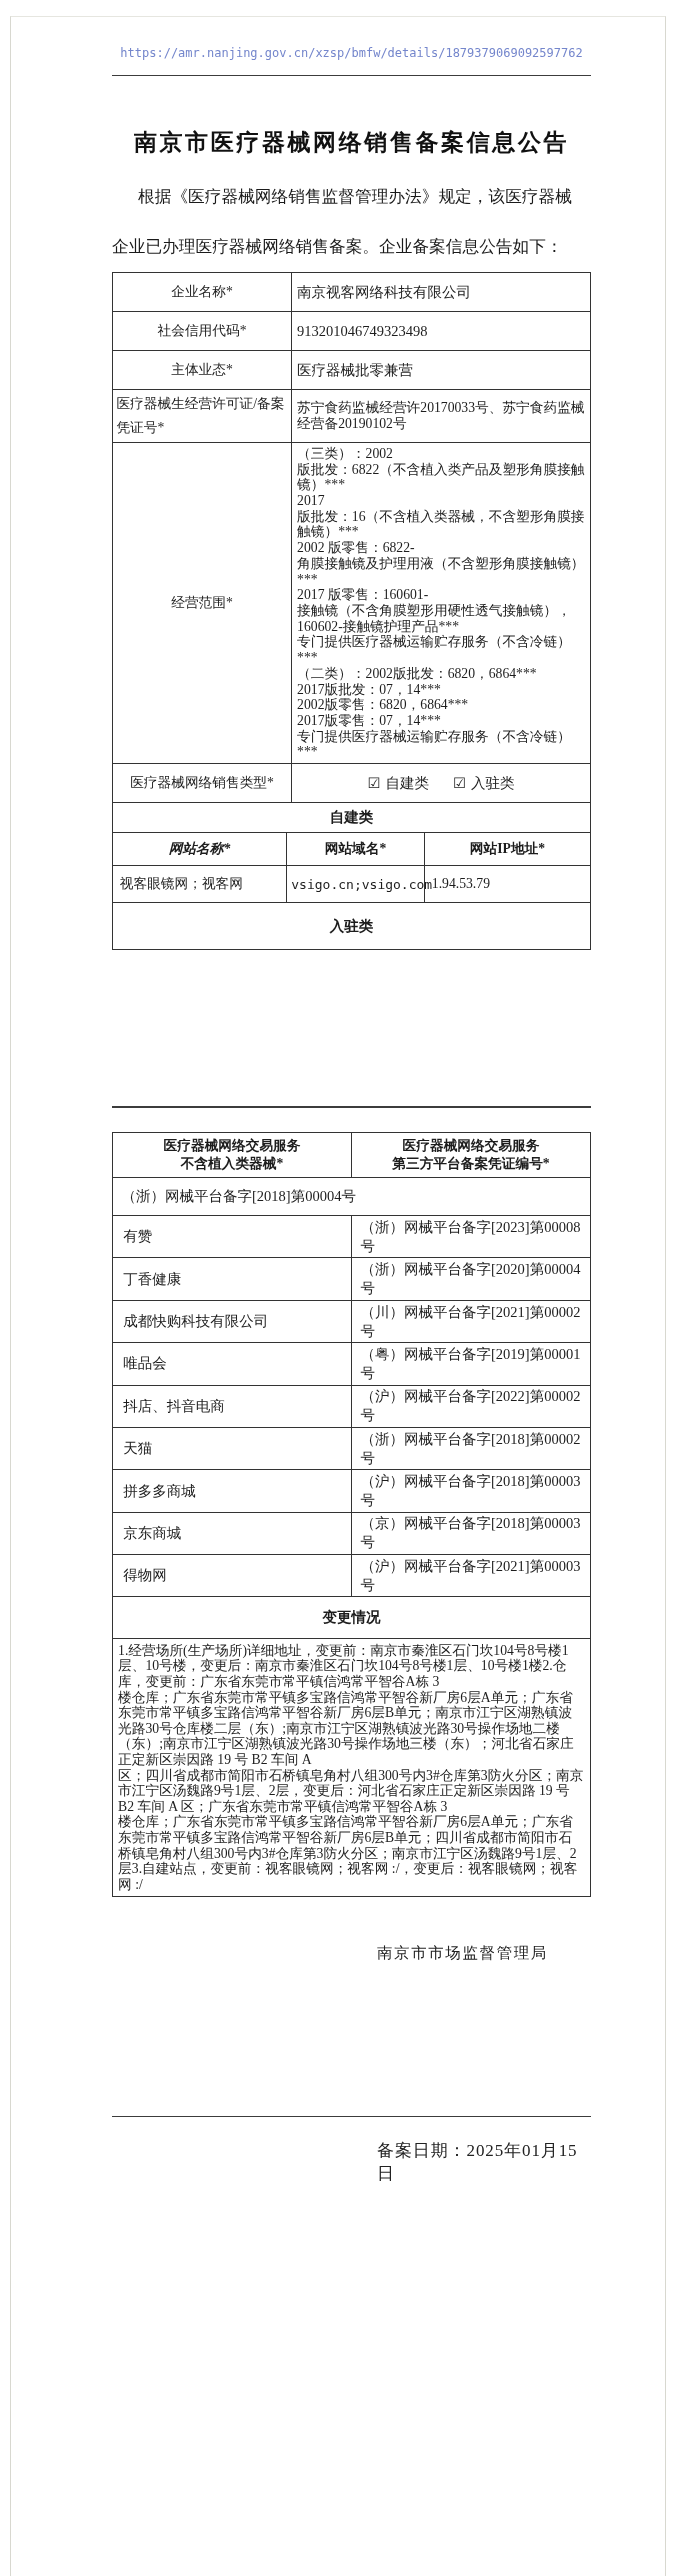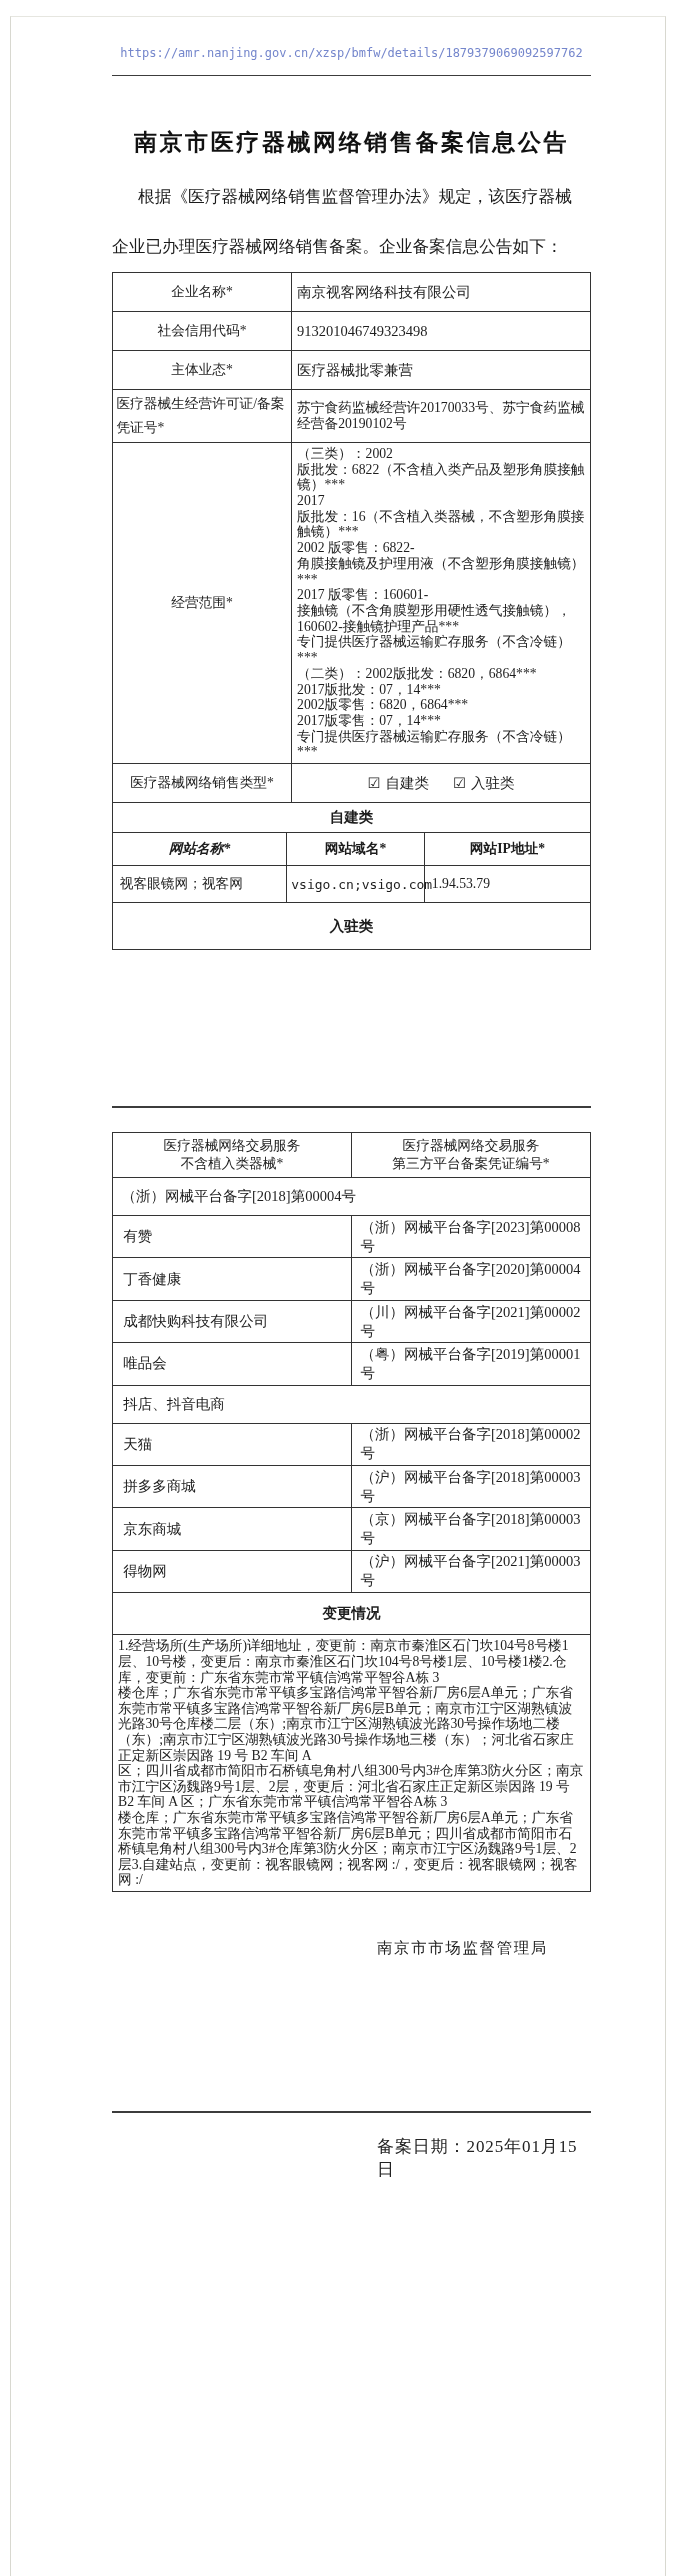--- a/index.html
+++ b/index.html
@@ -48,21 +48,21 @@
   .wc2{width:138px;justify-content:center;font-size:13.7px;padding:1.7px 3.4px;}
   .wc3{flex:1;justify-content:center;font-size:13.7px;padding:1.7px 3.4px;}
   .wv1{width:173px;justify-content:flex-start;font-size:13.7px;padding:1.7px 6.8px;}
   .wv2{width:138px;justify-content:flex-start;font-family:"DejaVu Sans Mono","Liberation Mono",monospace;font-size:13px;padding:1.7px 4.3px;}
   .wv3{flex:1;justify-content:flex-start;font-size:13.7px;padding:1.7px 6.8px;}
   .webhead .tcell{font-weight:bold;}
   
   .rule-2{margin-top:156px;}
   .t2{margin-top:24px;}
   .t2 .phead{min-height:44px;}
-  .t2 .phc{flex-direction:column;justify-content:center;font-weight:normal;font-size:13.7px;line-height:18px;text-align:center;padding:2.6px 1.7px;}
+  .t2 .phc{flex-direction:column;justify-content:center;font-weight:bold;font-size:13.7px;line-height:18px;text-align:center;padding:2.6px 1.7px;}
   .t2 .phc1{width:238px;}
   .t2 .phc2{flex:1;}
   .t2 .prow{min-height:37px;}
   .t2 .pname{width:238px;justify-content:flex-start;font-size:14.5px;padding:1.7px 10.3px;}
   .t2 .pcert{flex:1;justify-content:flex-start;font-size:14.5px;padding:1.7px 8.5px;}
   .r-change{min-height:41px;}
   .change-para{flex:1;font-size:13.7px;line-height:15.6px;white-space:pre-line;padding:3.4px 5.1px;align-items:flex-start;}
   .agency{margin-top:46px;margin-left:265px;font-size:15.4px;letter-spacing:1.7px;color:#222;}
   .rule-3{margin-top:152px;}
   .filing{margin-top:22px;margin-left:265px;font-size:17px;letter-spacing:0.9px;color:#222;}
@@ -176,20 +176,21 @@
       <div class="trow prow">
         <div class="tcell pname">成都快购科技有限公司</div>
         <div class="tcell pcert">（川）网械平台备字[2021]第00002号</div>
       </div>
       <div class="trow prow">
         <div class="tcell pname">唯品会</div>
         <div class="tcell pcert">（粤）网械平台备字[2019]第00001号</div>
       </div>
       <div class="trow prow">
         <div class="tcell pname">抖店、抖音电商</div>
+        <div class="tcell pcert">（沪）网械平台备字[2022]第00002号</div>
       </div>
       <div class="trow prow">
         <div class="tcell pname">天猫</div>
         <div class="tcell pcert">（浙）网械平台备字[2018]第00002号</div>
       </div>
       <div class="trow prow">
         <div class="tcell pname">拼多多商城</div>
         <div class="tcell pcert">（沪）网械平台备字[2018]第00003号</div>
       </div>
       <div class="trow prow">

